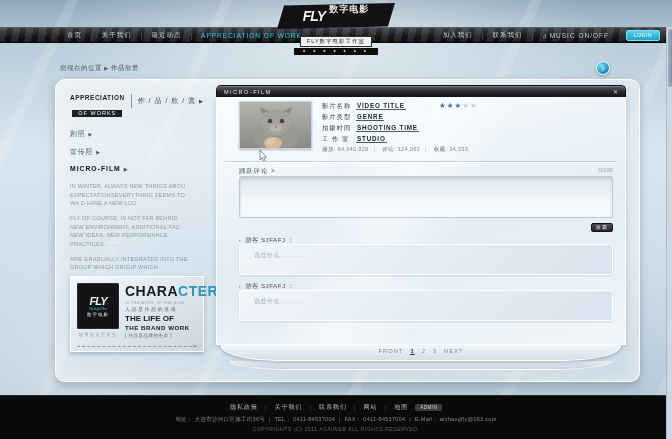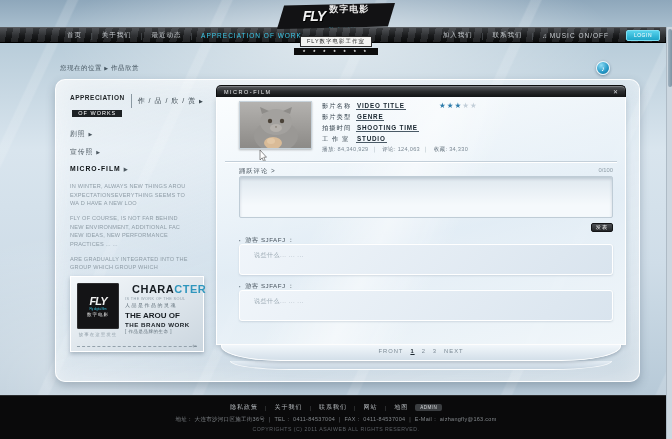--- a/index.html
+++ b/index.html
@@ -92,21 +92,21 @@
     padding:6px 6px 10px; display:flex; gap:6px; }
   .promo-badge-col { width:42px; text-align:center; }
   .promo-badge { width:42px; height:46px; background:#141416; border-radius:2px;
     display:flex; flex-direction:column; align-items:center; justify-content:center;
     box-shadow:inset 0 0 0 1px #2e2e30; }
   .pb-fly { font-style:italic; font-weight:bold; font-size:11px; color:#f0f0f0; letter-spacing:-1px; }
   .pb-en { font-size:2.8px; color:#3bc8e8; }
   .pb-cn { font-size:4.5px; color:#e6e6e6; letter-spacing:1px; margin-top:1px; }
   .promo-caption { font-size:4.5px; color:#8e9ca6; letter-spacing:1px; margin-top:3px; }
   .promo-txt { flex:1; text-align:left; line-height:1.25; }
-  .pt-title { font-size:11px; font-weight:900; color:#171d22; letter-spacing:.5px;margin-left:7px; }
+  .pt-title { font-size:14px; font-weight:900; color:#171d22; letter-spacing:.5px; }
   .pt-title b { color:#2f96bd; }
   .pt-sub { font-size:3.8px; color:#93a1ab; letter-spacing:.4px; }
   .pt-cn1 { font-size:5px; color:#5f6e78; letter-spacing:1.5px; margin:1px 0 2px; }
   .pt-big { font-size:8px; font-weight:900; color:#171d22; }
   .pt-big2 { font-size:6.2px; font-weight:900; color:#171d22; letter-spacing:.5px; }
   .pt-cn2 { font-size:4.5px; color:#5f6e78; margin-top:1px; letter-spacing:.5px; }
   .promo-cut { position:absolute; left:6px; right:6px; bottom:4px; border-top:1px dashed #93a1ab; }
   .promo-cut .sc { position:absolute; right:0; top:-4px; font-size:5.5px; color:#5f6e78; }
 
   
@@ -284,21 +284,21 @@
           <div class="pb-fly">FLY</div>
           <div class="pb-en">Fly digital film</div>
           <div class="pb-cn">数字电影</div>
         </div>
         <div class="promo-caption">故事在这里发生</div>
       </div>
       <div class="promo-txt">
         <div class="pt-title"><span>CHARA</span><b>CTER</b></div>
         <div class="pt-sub">IS THE WORK OF THE SOUL</div>
         <div class="pt-cn1">人品是作品的灵魂</div>
-        <div class="pt-big">THE AROU OF</div>
+        <div class="pt-big">THE LIFE OF</div>
         <div class="pt-big2">THE BRAND WORK</div>
         <div class="pt-cn2">[ 作品是品牌的生命 ]</div>
       </div>
       <div class="promo-cut">
         <span class="sc">✂</span>
       </div>
     </div>
   </div>
 
   <div class="content">

